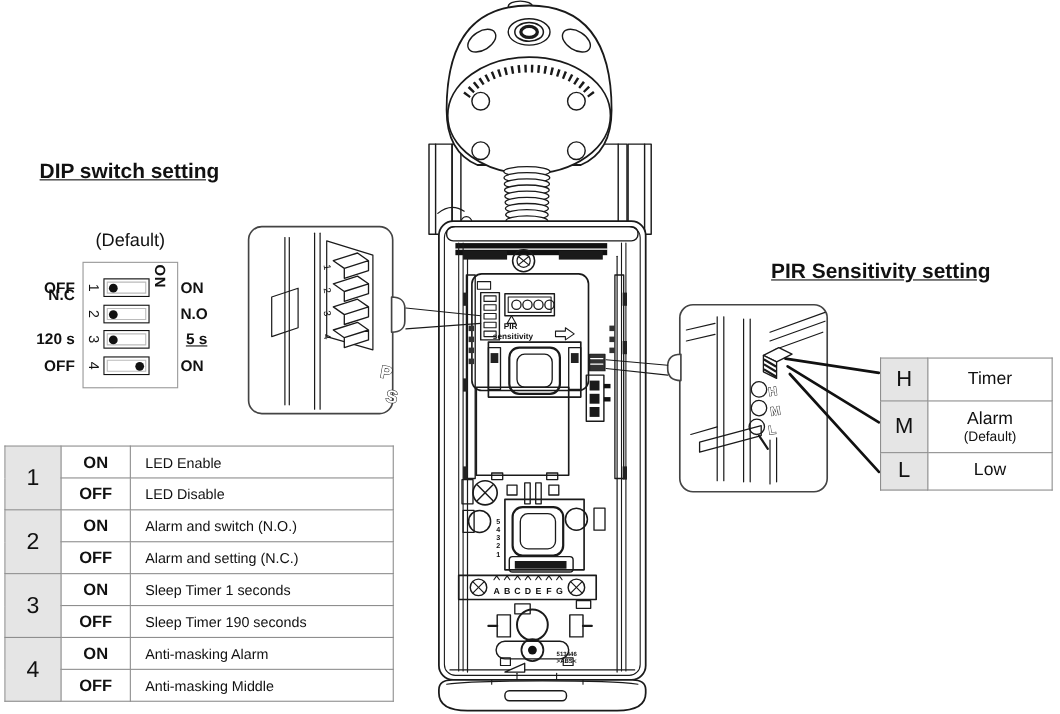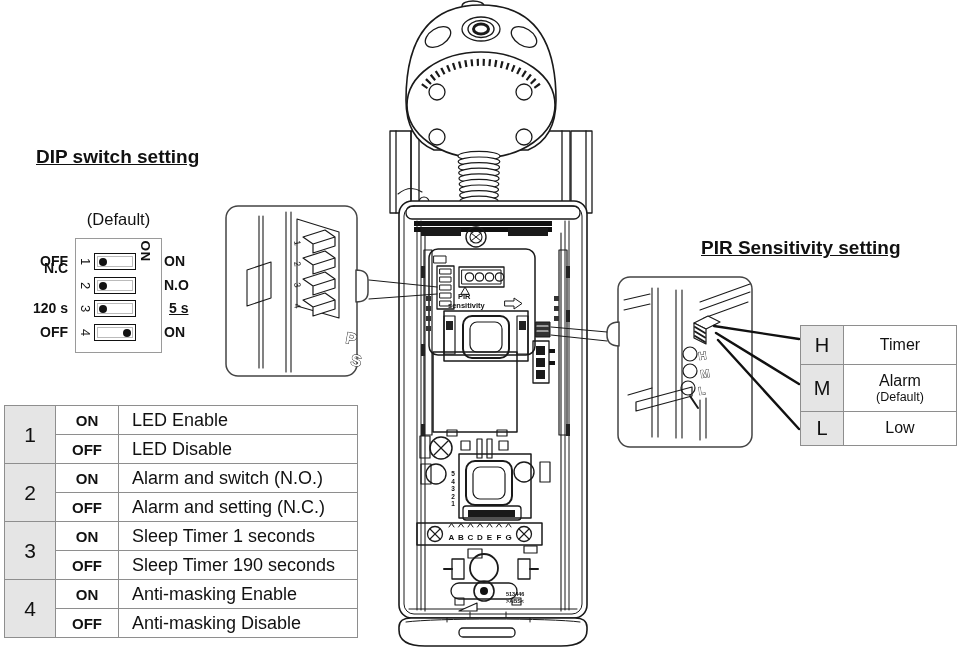--- a/index.html
+++ b/index.html
@@ -18,21 +18,21 @@
   .onvert{position:absolute;left:131px;top:247px;width:28px;font-size:13.5px;font-weight:bold;letter-spacing:.5px;transform:rotate(90deg);}
   .lab-l{position:absolute;left:4px;width:64px;height:17px;line-height:17px;text-align:right;font-size:14px;font-weight:bold;white-space:nowrap;}
   .lab-r{position:absolute;left:164px;width:50px;height:17px;line-height:17px;text-align:left;font-size:14px;font-weight:bold;white-space:nowrap;}
   
   table{border-collapse:collapse;table-layout:fixed;background:#fff;}
   td{border:1px solid #8e8e8e;padding:0;vertical-align:middle;box-sizing:border-box;}
   #main-table{position:absolute;left:4px;top:405px;width:353px;}
   #main-table td{height:29px;}
   #main-table .num{width:51px;background:#e5e5e5;text-align:center;font-size:21px;}
   #main-table .sw{width:63px;text-align:center;font-weight:bold;font-size:15px;}
-  #main-table .desc{width:239px;text-align:left;padding-left:13px;font-size:18px;white-space:nowrap;}
+  #main-table .desc{width:239px;text-align:left;padding-left:13px;font-size:13px;white-space:nowrap;}
   #pir-table{position:absolute;left:800px;top:325px;width:156px;}
   #pir-table .key{width:43px;background:#e5e5e5;text-align:center;font-size:20px;}
   #pir-table .val{width:113px;text-align:center;font-size:16px;line-height:1.15;}
   #pir-table .note{font-size:12.5px;}
   #pir-table .note:empty{display:none;}
 </style>
 </head>
 <body>
 
 <div id="canvas">
@@ -380,25 +380,25 @@
       <td class="sw">ON</td>
       <td class="desc">Sleep Timer 1 seconds</td>
     </tr>
     <tr>
       <td class="sw">OFF</td>
       <td class="desc">Sleep Timer 190 seconds</td>
     </tr>
     <tr>
       <td class="num" rowspan="2">4</td>
       <td class="sw">ON</td>
-      <td class="desc">Anti-masking Enable</td>
+      <td class="desc">Anti-masking Alarm</td>
     </tr>
     <tr>
       <td class="sw">OFF</td>
-      <td class="desc">Anti-masking Disable</td>
+      <td class="desc">Anti-masking Middle</td>
     </tr>
   </tbody>
     </table>
 
   <table id="pir-table">
     <colgroup>
         <col style="width:43px">
         <col style="width:113px">
       </colgroup>
     <tbody>

